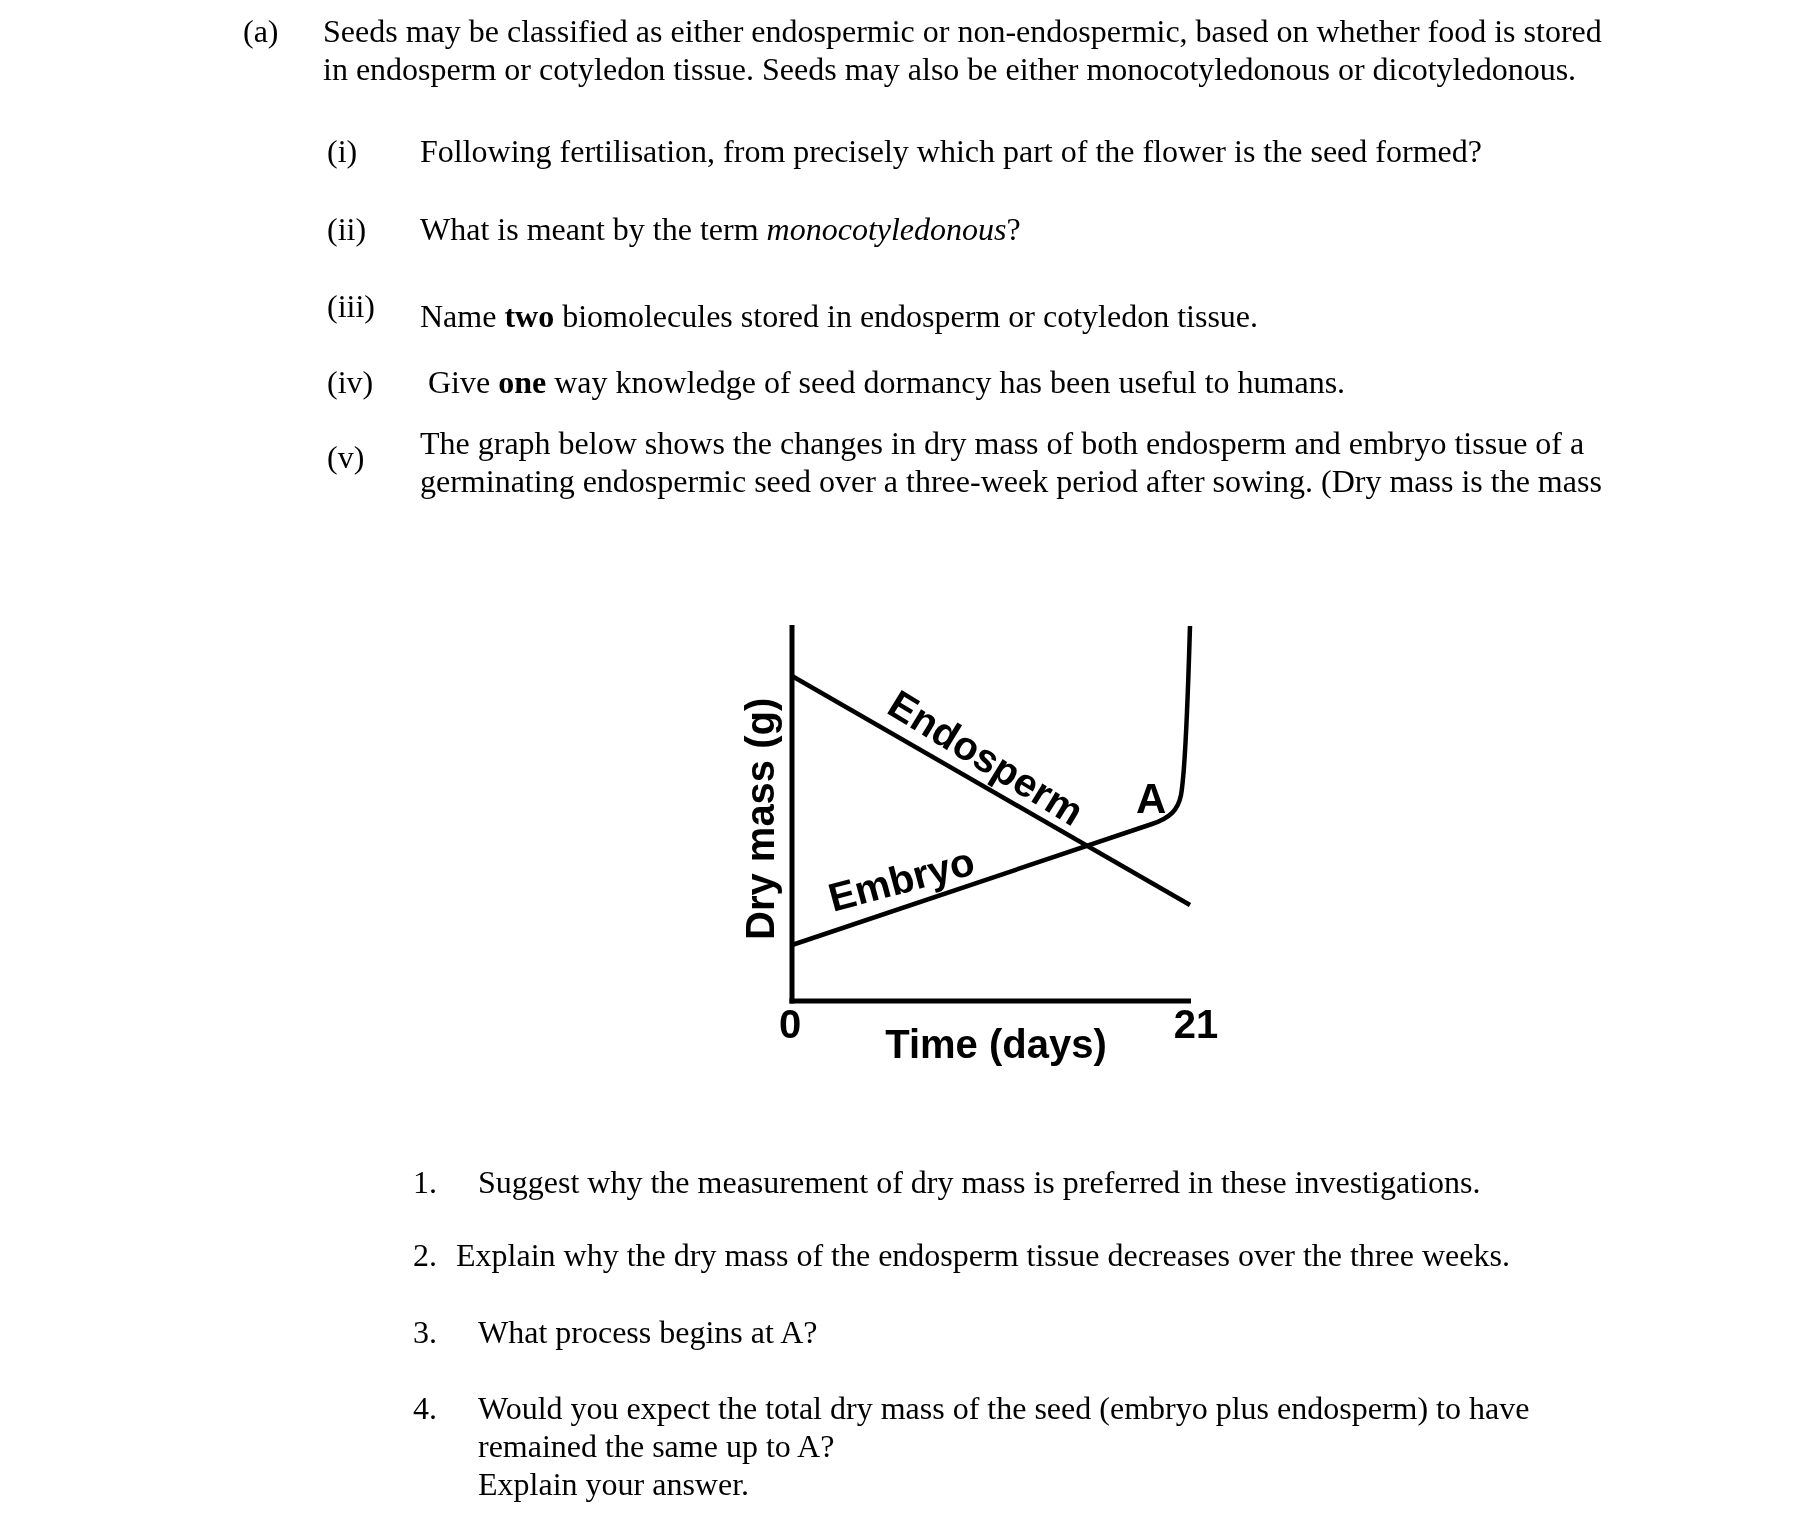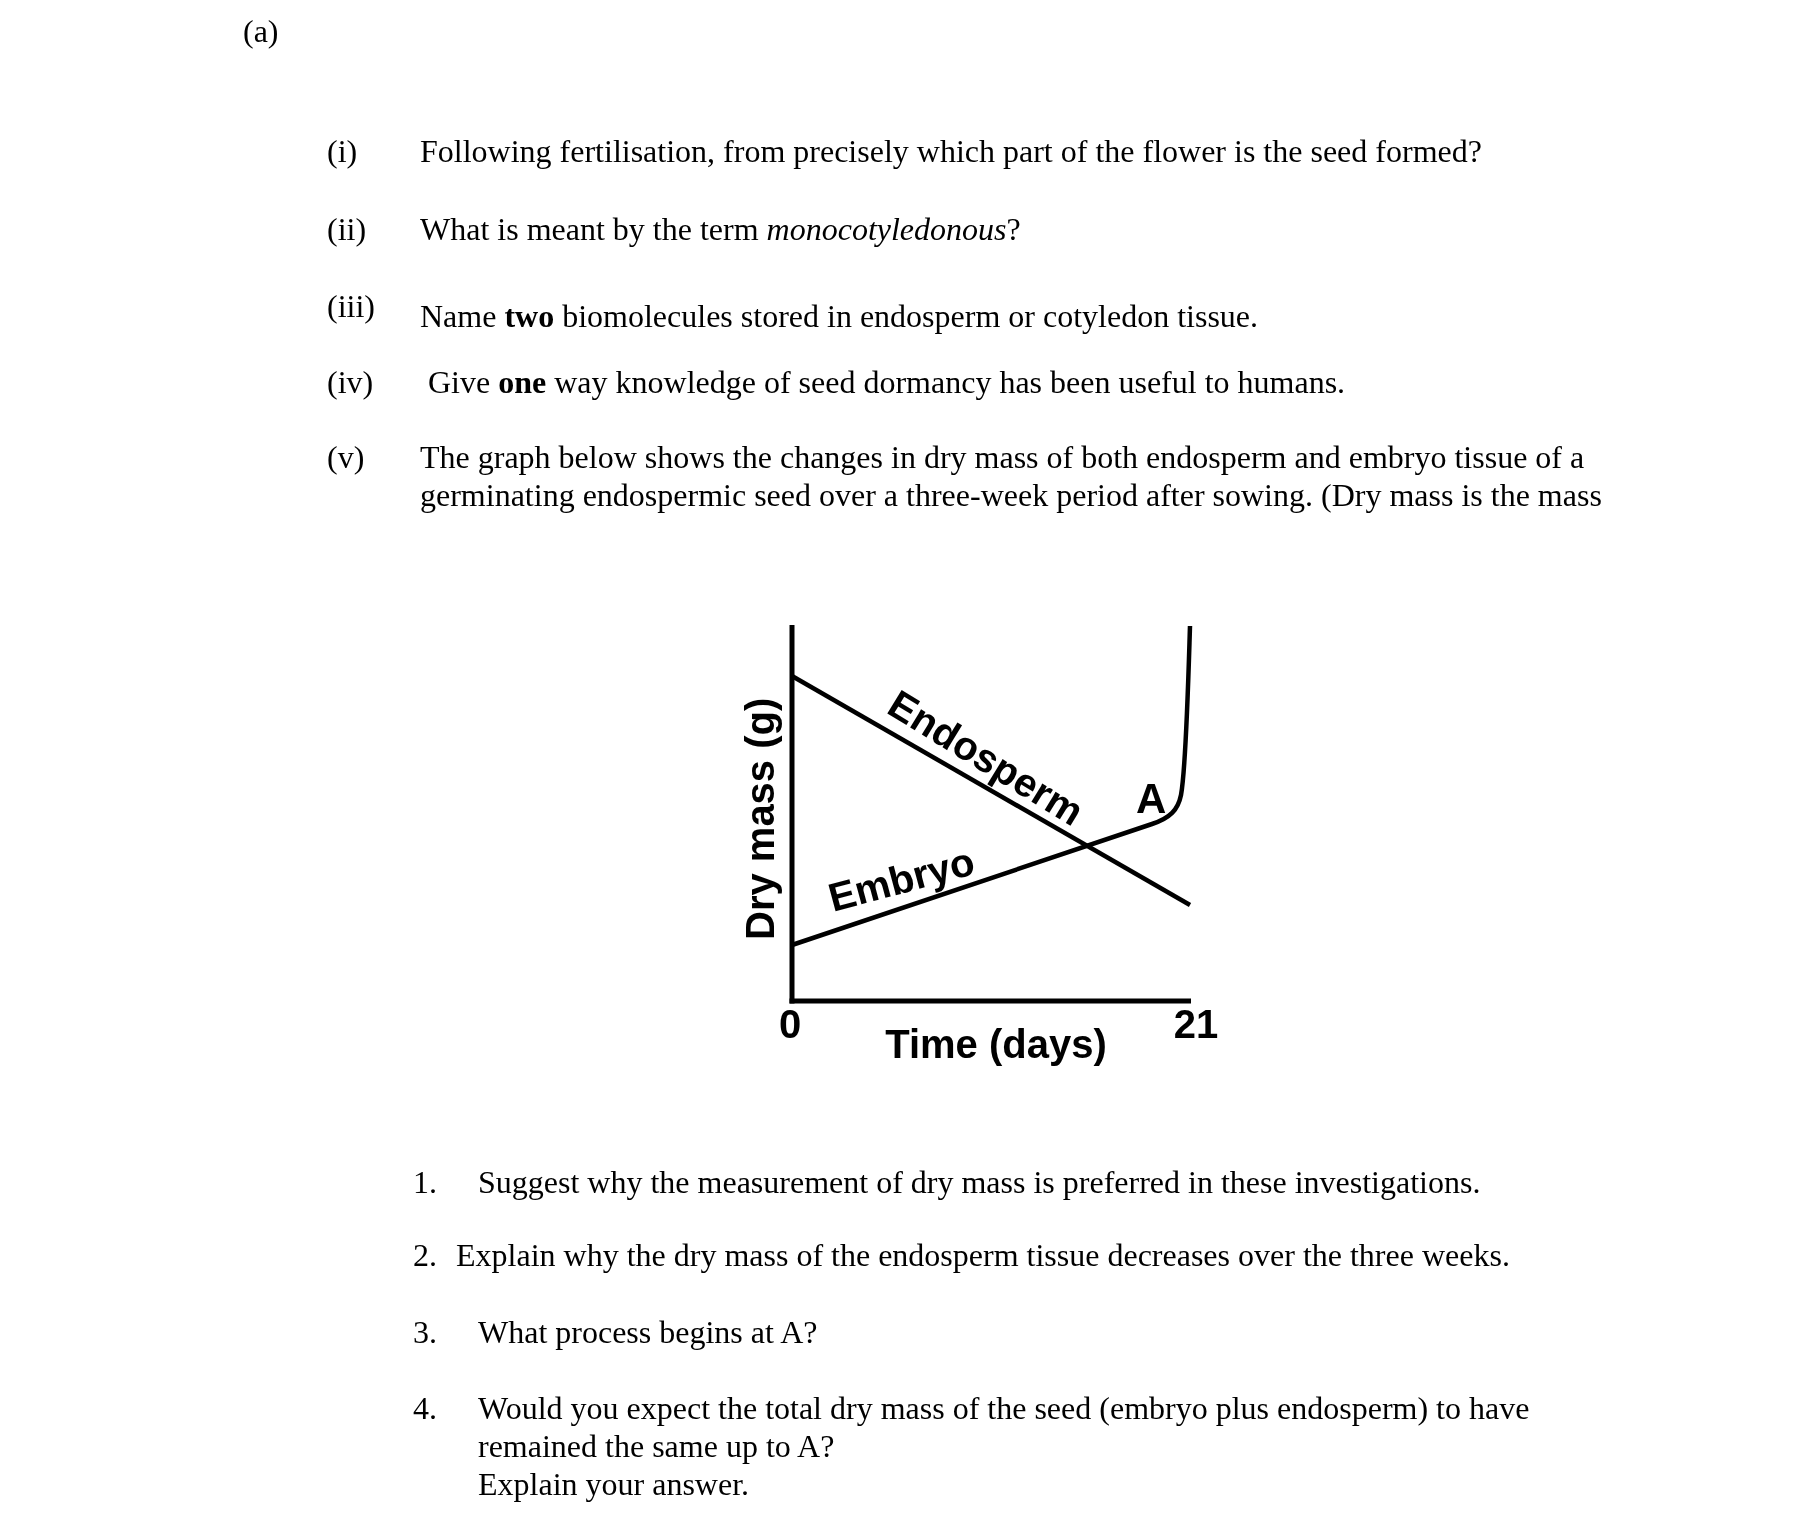--- a/index.html
+++ b/index.html
@@ -26,38 +26,42 @@
     <text class="glabel" font-size="40" transform="translate(185,152) rotate(31.5)">Endosperm</text>
     <text class="glabel" font-size="40" transform="translate(133,352) rotate(-15)">Embryo</text>
     <text class="glabel" font-size="42" x="436" y="253">A</text>
     <text class="glabel" font-size="40" transform="translate(74,380) rotate(-90)">Dry mass (g)</text>
     <text class="glabel" font-size="40" text-anchor="middle" x="296" y="498">Time (days)</text>
     <text class="glabel" font-size="40" text-anchor="middle" x="90" y="478">0</text>
     <text class="glabel" font-size="40" text-anchor="middle" x="496" y="478">21</text>
   </svg>
 
 <span class="abs body-text" style="left: 243px; top: 12px;">(a)</span>
+    <div class="abs body-text" style="left: 323px; top: 12px;">
+      <div class="line">Seeds may be classified as either endospermic or non-endospermic, based on whether food is stored</div>
+      <div class="line">in endosperm or cotyledon tissue. Seeds may also be either monocotyledonous or dicotyledonous.</div>
+    </div>
     <span class="abs body-text" style="left: 327px; top: 132px;">(i)</span>
     <div class="abs body-text" style="left: 420px; top: 132px;">
       <div class="line"><span class="seg">Following fertilisation, from precisely which part of the flower is the seed formed?</span></div>
     </div>
     <span class="abs body-text" style="left: 327px; top: 210px; text-align: right;">(ii)</span>
     <div class="abs body-text" style="left: 420px; top: 210px;">
       <div class="line"><span class="seg">What is meant by the term </span><span class="seg italic">monocotyledonous</span><span class="seg">?</span></div>
     </div>
     <span class="abs body-text" style="left: 327px; top: 287px;">(iii)</span>
     <div class="abs body-text" style="left: 420px; top: 297px;">
       <div class="line"><span class="seg">Name </span><span class="seg bold">two</span><span class="seg"> biomolecules stored in endosperm or cotyledon tissue.</span></div>
     </div>
     <span class="abs body-text" style="left: 327px; top: 363px;">(iv)</span>
     <div class="abs body-text" style="left: 420px; top: 363px; margin-left: 8px;">
       <div class="line"><span class="seg">Give </span><span class="seg bold">one</span><span class="seg"> way knowledge of seed dormancy has been useful to humans.</span></div>
     </div>
     <span class="abs body-text" style="left: 327px; top: 438px;">(v)</span>
-    <div class="abs body-text" style="left: 420px; top: 438px;">
+    <div class="abs body-text" style="left: 420px; top: 424px;">
       <div class="line">The graph below shows the changes in dry mass of both endosperm and embryo tissue of a</div>
       <div class="line">germinating endospermic seed over a three-week period after sowing. (Dry mass is the mass</div>
     </div>
     <span class="abs body-text" style="left: 413px; top: 1163px;">1.</span>
     <div class="abs body-text" style="left: 478px; top: 1163px;">
       <div class="line">Suggest why the measurement of dry mass is preferred in these investigations.</div>
     </div>
     <span class="abs body-text" style="left: 413px; top: 1236px;">2.</span>
     <div class="abs body-text" style="left: 456px; top: 1236px;">
       <div class="line">Explain why the dry mass of the endosperm tissue decreases over the three weeks.</div>

